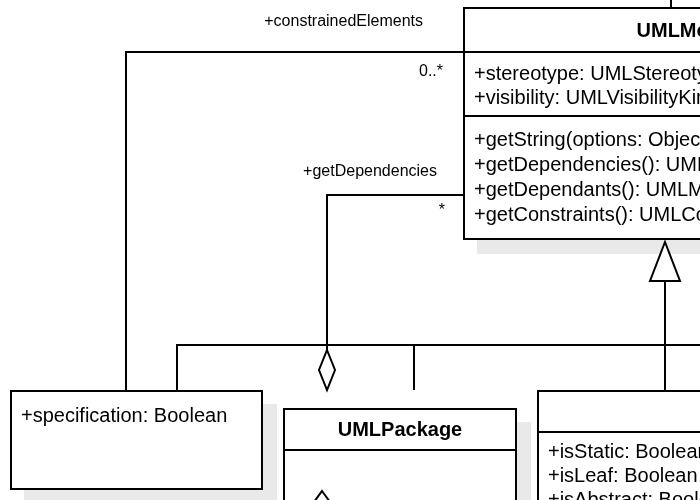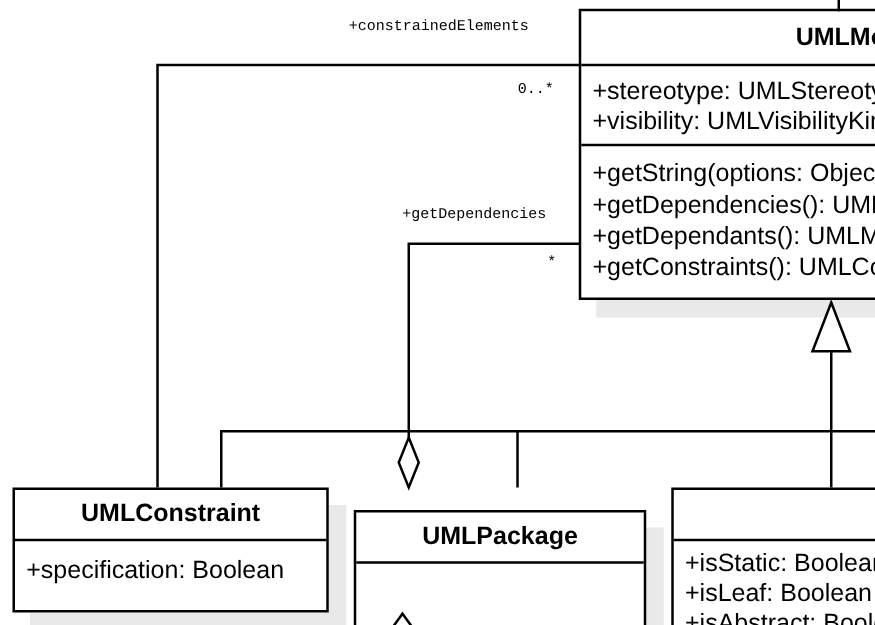--- a/index.html
+++ b/index.html
@@ -58,25 +58,24 @@
 
   #connector-layer {
     position: absolute;
     left: 0; top: 0;
     width: 700px; height: 500px;
     z-index: 3;
     pointer-events: none;
   }
   .edge-label {
     position: absolute;
-    font-size: 12px;
+    font-size: 16px;
     line-height: 24px;
     white-space: nowrap;
     z-index: 4;
-    font-family: Liberation Mono, monospace;
   }
   #label-constrained { right: 277px; top: 9px; }
   #label-constrained-mult { right: 257px; top: 59px; }
   #label-imported { right: 263px; top: 159px; }
   #label-imported-mult { right: 255px; top: 198px; }
 </style>
 </head>
 <body>
 
 <div id="canvas">
@@ -89,21 +88,20 @@
     </div>
     <div class="section ops">
       <div class="member">+getString(options: Object): String</div>
       <div class="member">+getDependencies(): UMLModelElement[]</div>
       <div class="member">+getDependants(): UMLModelElement[]</div>
       <div class="member">+getConstraints(): UMLConstraint[]</div>
     </div>
   </div>
 
   <div class="uml-class" id="box-constraint">
-    <div class="title">UMLConstraint</div>
     <div class="section attrs">
       <div class="member">+specification: Boolean</div>
     </div>
   </div>
 
   <div class="uml-class" id="box-package">
     <div class="title">UMLPackage</div>
     <div class="section attrs"></div>
   </div>
 

